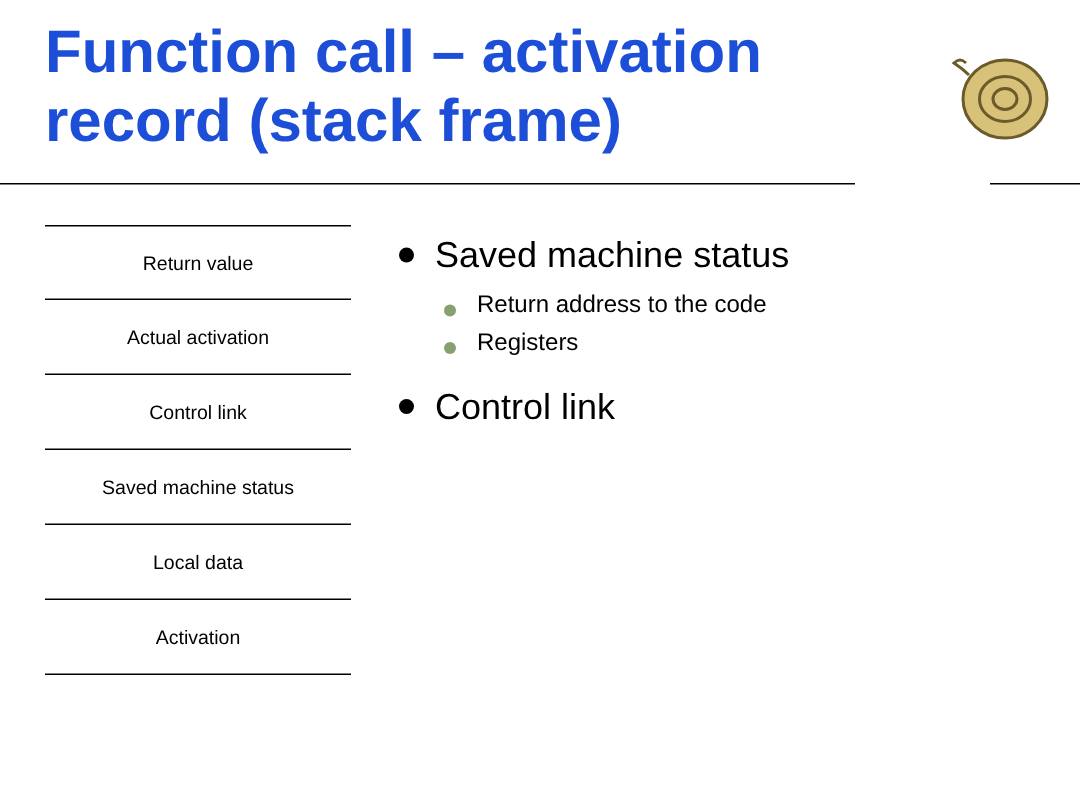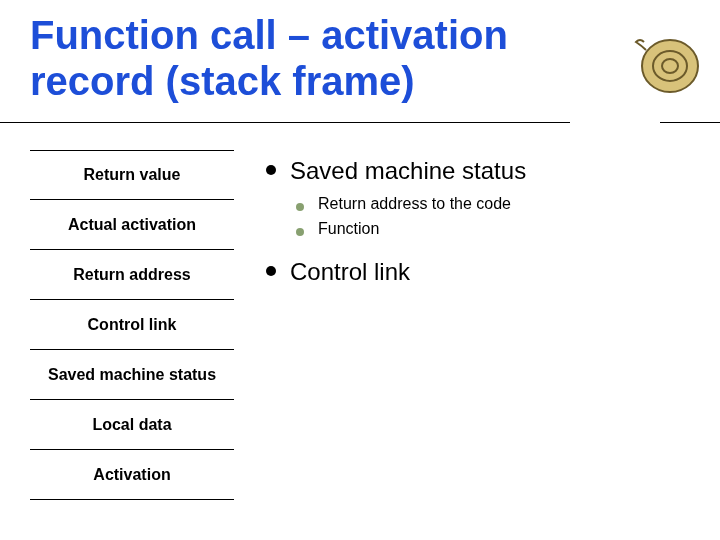--- a/index.html
+++ b/index.html
@@ -50,22 +50,22 @@
     top: 150px;
     width: 204px;
   }
   .stack-cell {
     height: 50px;
     border-bottom: 1px solid #000;
     box-sizing: border-box;
     display: flex;
     align-items: center;
     justify-content: center;
-    font-size: 16px;
-    font-weight: bold;
+    font-size: 13px;
+    font-weight: normal;
     text-align: center;
     padding: 0 4px;
   }
   .stack-cell.first { border-top: 1px solid #000; }
 
   .content {
     position: absolute;
     left: 260px;
     top: 155px;
     width: 430px;
@@ -134,34 +134,33 @@
   <svg class="deco" viewBox="0 0 70 70">
     <ellipse cx="38" cy="38" rx="28" ry="26" fill="#d8c27a" stroke="#6b5a2a" stroke-width="2"></ellipse>
     <ellipse cx="38" cy="38" rx="17" ry="15" fill="none" stroke="#6b5a2a" stroke-width="2"></ellipse>
     <ellipse cx="38" cy="38" rx="8" ry="7" fill="none" stroke="#6b5a2a" stroke-width="2"></ellipse>
     <path d="M12 14 Q8 10 4 14 Q10 18 14 22" fill="none" stroke="#6b5a2a" stroke-width="2"></path>
   </svg>
 
   <div class="stack">
     <div class="stack-cell first">Return value</div>
     <div class="stack-cell">Actual activation</div>
-    <div class="stack-cell">Return address</div>
     <div class="stack-cell">Control link</div>
     <div class="stack-cell">Saved machine status</div>
     <div class="stack-cell">Local data</div>
     <div class="stack-cell">Activation</div>
   </div>
 
   <div class="content">
     <ul class="lvl1">
       <li>
         <span>Saved machine status</span>
         <ul class="lvl2">
           <li>Return address to the code</li>
-          <li>Function</li>
+          <li>Registers</li>
         </ul>
       </li>
       <li>
         <span>Control link</span>
       </li>
     </ul>
   </div>
 
 </div>
 

